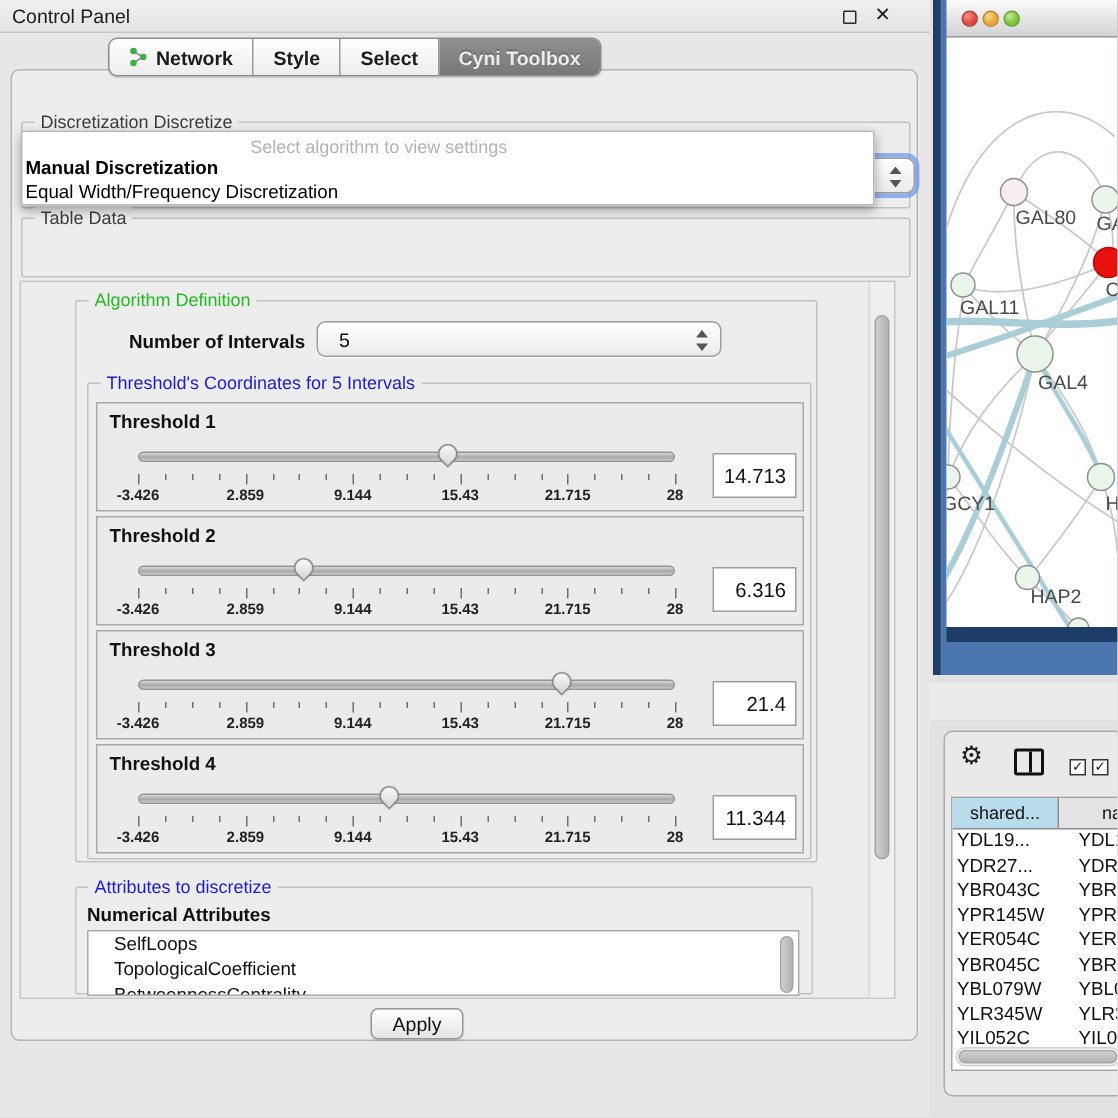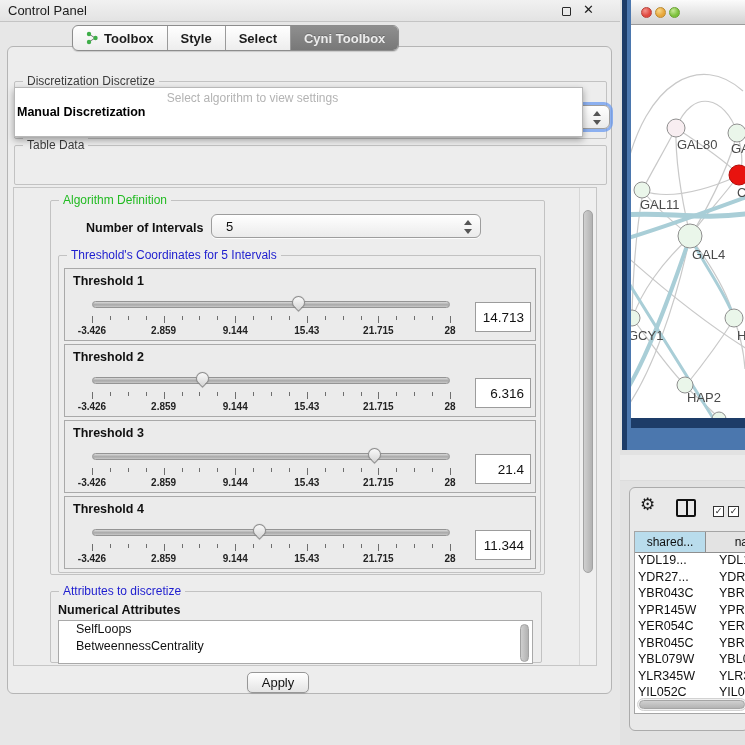--- a/index.html
+++ b/index.html
@@ -141,20 +141,21 @@
           <span class="arrows">
               <i class="up"></i>
               <i class="dn"></i>
             </span>
         </div>
       </div>
 
       <div class="algo-popup">
         <div class="popup-hint">Select algorithm to view settings</div>
         <div class="popup-opt sel">Manual Discretization</div>
+        <div class="popup-opt plain">Equal Width/Frequency Discretization</div>
       </div>
 
       <div class="group" style="left:6px;top:98px;width:593px;height:40px;">
         <span class="group-label">Table Data</span>
       </div>
 
       <div class="scrollpane">
 
         <div class="group" style="left:36px;top:12px;width:495px;height:375px;">
           <span class="group-label lbl-green">Algorithm Definition</span>
@@ -313,20 +314,21 @@
               </div>
           </div>
         </div>
 
         <div class="group" style="left:36px;top:403px;width:492px;height:72px;">
           <span class="group-label lbl-blue">Attributes to discretize</span>
           <span class="bold-label" style="left:7px;top:11px;">Numerical Attributes</span>
           <div class="attr-list" id="attr-list">
 
           <div class="attr-item">SelfLoops</div>
+              <div class="attr-item">TopologicalCoefficient</div>
               <div class="attr-item">BetweennessCentrality</div>
               <div class="vthumb list-vthumb"></div>
             </div>
         </div>
 
         <div class="vlane">
           <div class="vthumb sp-vthumb"></div>
         </div>
       </div>
 
@@ -335,21 +337,21 @@
 
     <div class="segstrip top-tabs" id="top-tabs">
         <div class="seg">
           <svg width="13" height="14" viewBox="0 0 13 14">
             <line x1="3" y1="3" x2="9" y2="7" stroke="#777" stroke-width="1"></line>
             <line x1="3" y1="11" x2="9" y2="7" stroke="#777" stroke-width="1"></line>
             <circle cx="3" cy="3" r="2.2" fill="#3fae49"></circle>
             <circle cx="3" cy="11" r="2.2" fill="#3fae49"></circle>
             <circle cx="9.5" cy="7" r="2.2" fill="#3fae49"></circle>
           </svg>
-          <span>Toolbox</span>
+          <span>Network</span>
         </div>
         <div class="seg">
           <span>Style</span>
         </div>
         <div class="seg">
           <span>Select</span>
         </div>
         <div class="seg sel">
           <span>Cyni Toolbox</span>
         </div>

